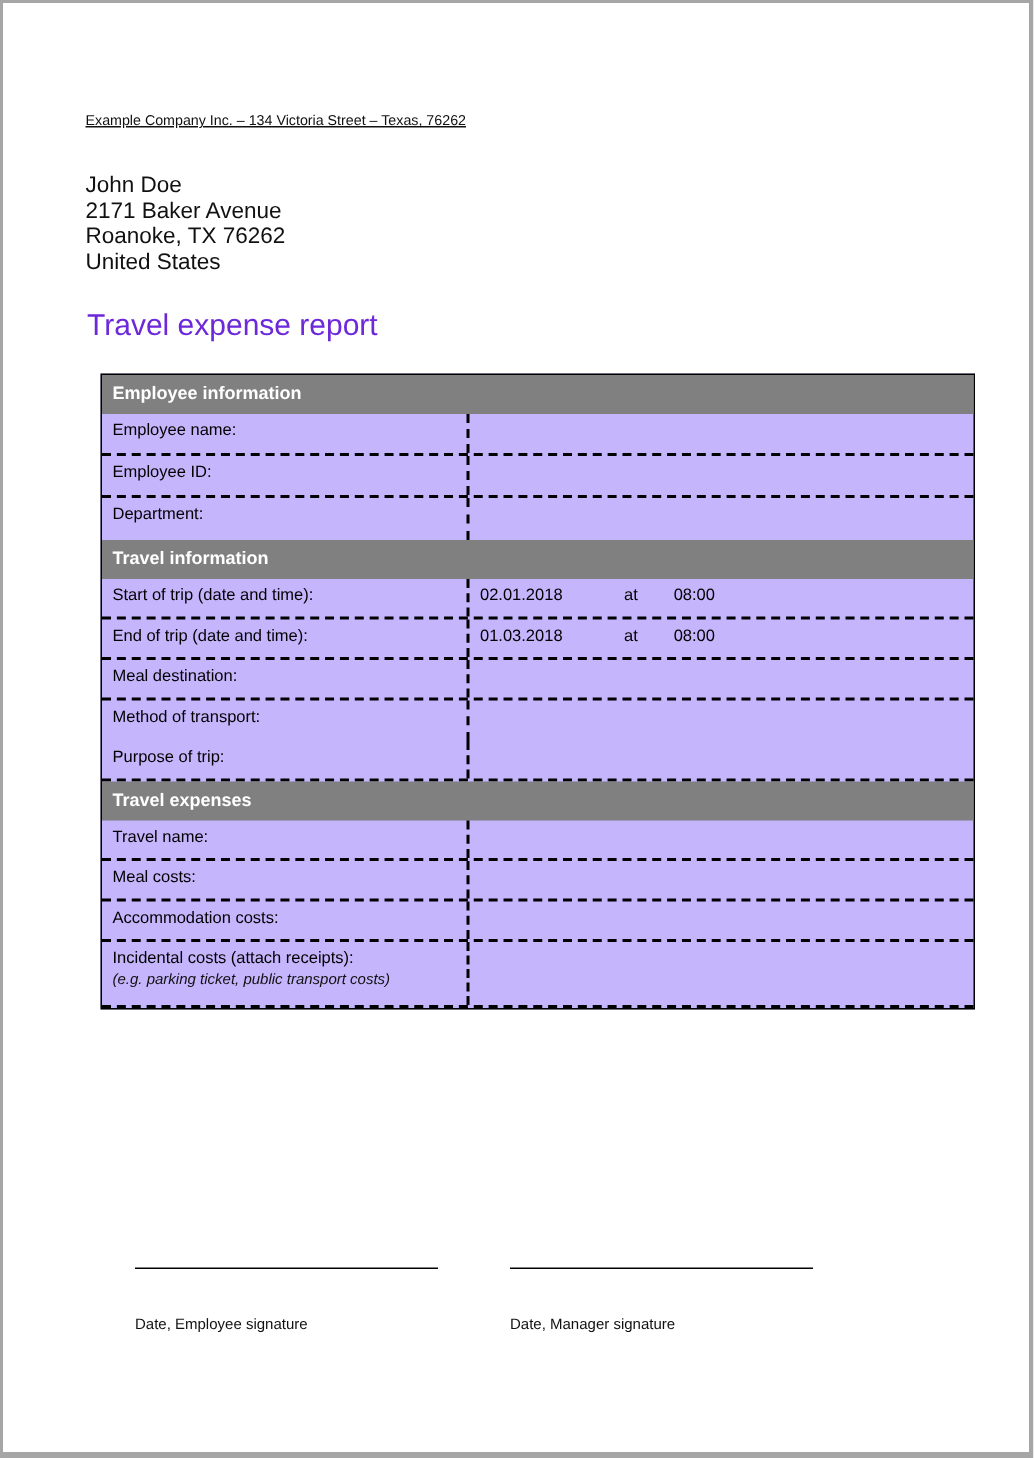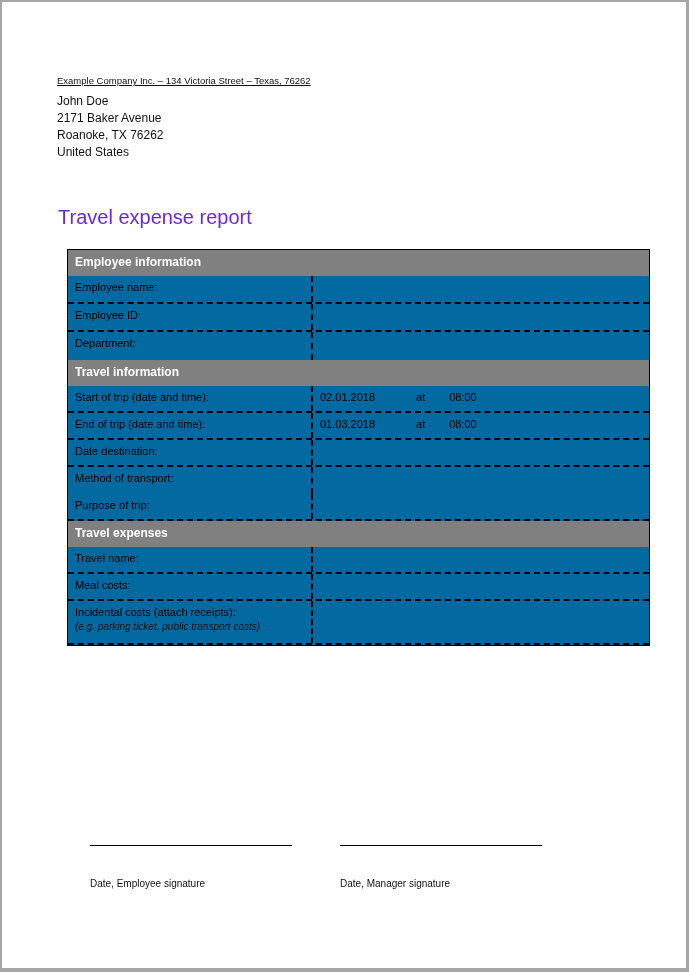--- a/index.html
+++ b/index.html
@@ -22,38 +22,38 @@
   .letterhead {
     position: absolute;
     left: 55px; top: 73px;
     font-size: 9.5px;
     color: #111;
     text-decoration: underline;
     white-space: nowrap;
   }
   .address {
     position: absolute;
-    left: 55px; top: 91px;
-    font-size: 12px;
+    left: 55px; top: 113px;
+    font-size: 15px;
     line-height: 17px;
     color: #111;
   }
   .title {
     position: absolute;
     left: 56px; top: 204px;
     font-size: 20px;
     font-weight: 400;
     color: #6d28d9;
   }
   .form-table {
     position: absolute;
     left: 65px; top: 247px;
     width: 583px;
     border: 1px solid #000;
-    background: #0369a1;
+    background: #c4b5fd;
   }
   .section-header {
     height: 26px;
     background: #808080;
     color: #ffffff;
     font-size: 12px;
     font-weight: 700;
     padding: 5px 0 0 7px;
   }
   .f-row {
@@ -135,40 +135,44 @@
     </div>
     <div class="f-row h27">
       <div class="cell label">End of trip (date and time):</div>
       <div class="cell value">
         <span class="date-val">01.03.2018</span>
         <span class="at-val">at</span>
         <span>08:00</span>
       </div>
     </div>
     <div class="f-row h27">
-      <div class="cell label">Date destination:</div>
+      <div class="cell label">Meal destination:</div>
       <div class="cell value"></div>
     </div>
     <div class="f-row h27 no-sep">
       <div class="cell label">Method of transport:</div>
       <div class="cell value"></div>
     </div>
     <div class="f-row h27">
       <div class="cell label">Purpose of trip:</div>
       <div class="cell value"></div>
     </div>
 
     <div class="section-header">Travel expenses</div>
 
     <div class="f-row h27">
       <div class="cell label">Travel name:</div>
       <div class="cell value"></div>
     </div>
     <div class="f-row h27">
       <div class="cell label">Meal costs:</div>
+      <div class="cell value"></div>
+    </div>
+    <div class="f-row h27">
+      <div class="cell label">Accommodation costs:</div>
       <div class="cell value"></div>
     </div>
     <div class="f-row h44">
       <div class="cell label">
         <div>Incidental costs (attach receipts):</div>
         <div class="sublabel">(e.g. parking ticket, public transport costs)</div>
       </div>
       <div class="cell value"></div>
     </div>
 

